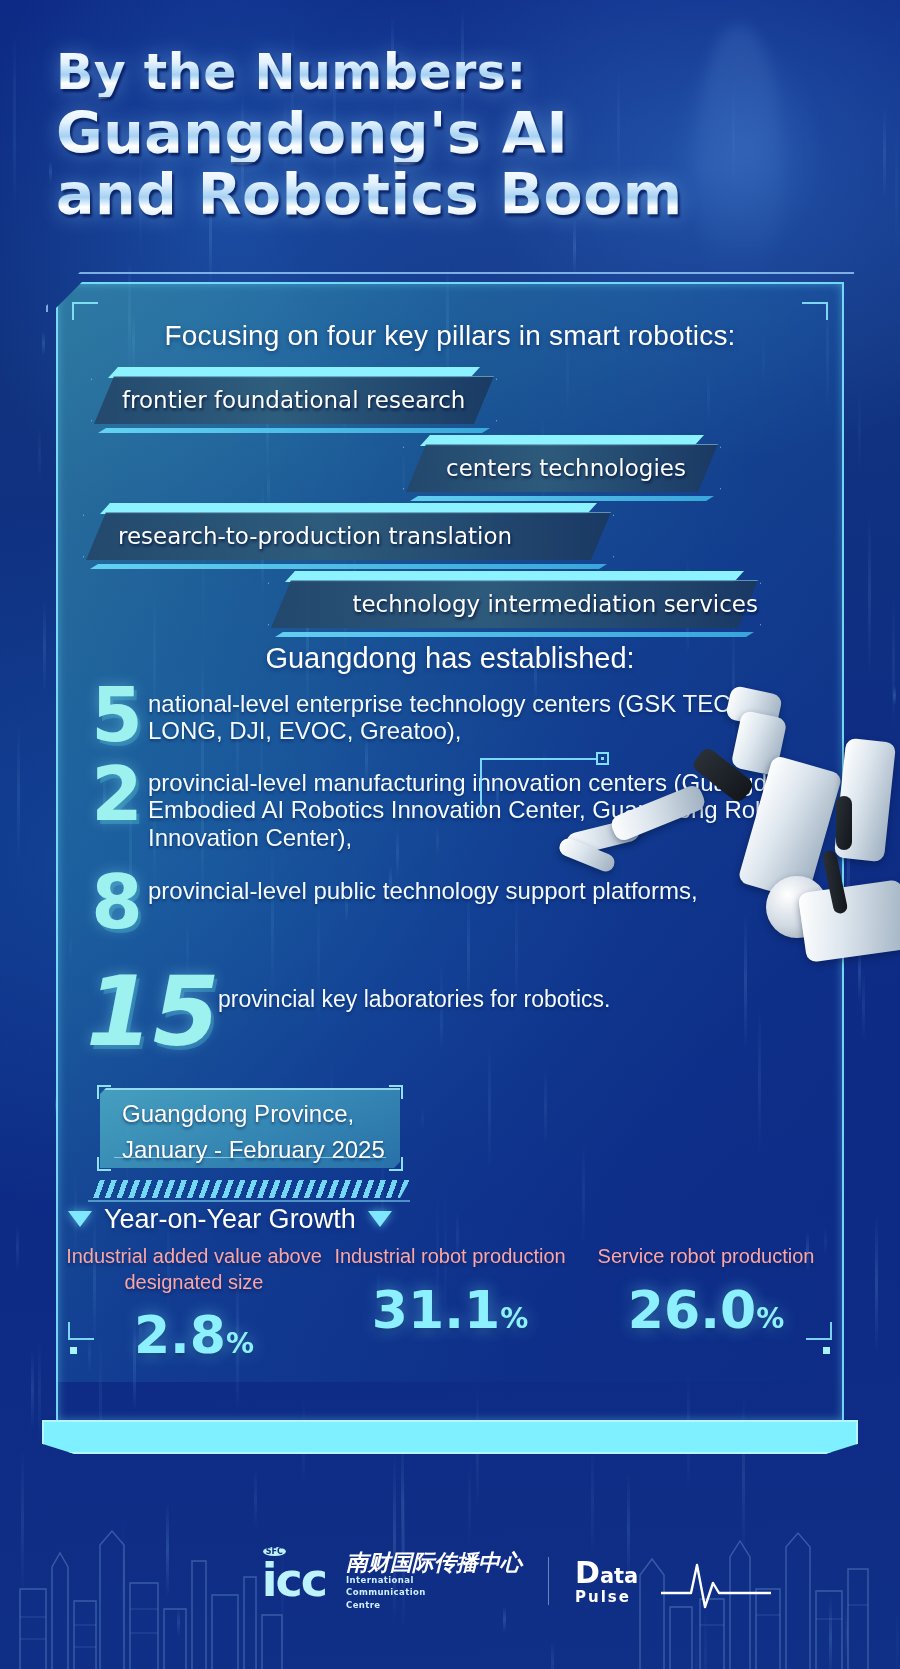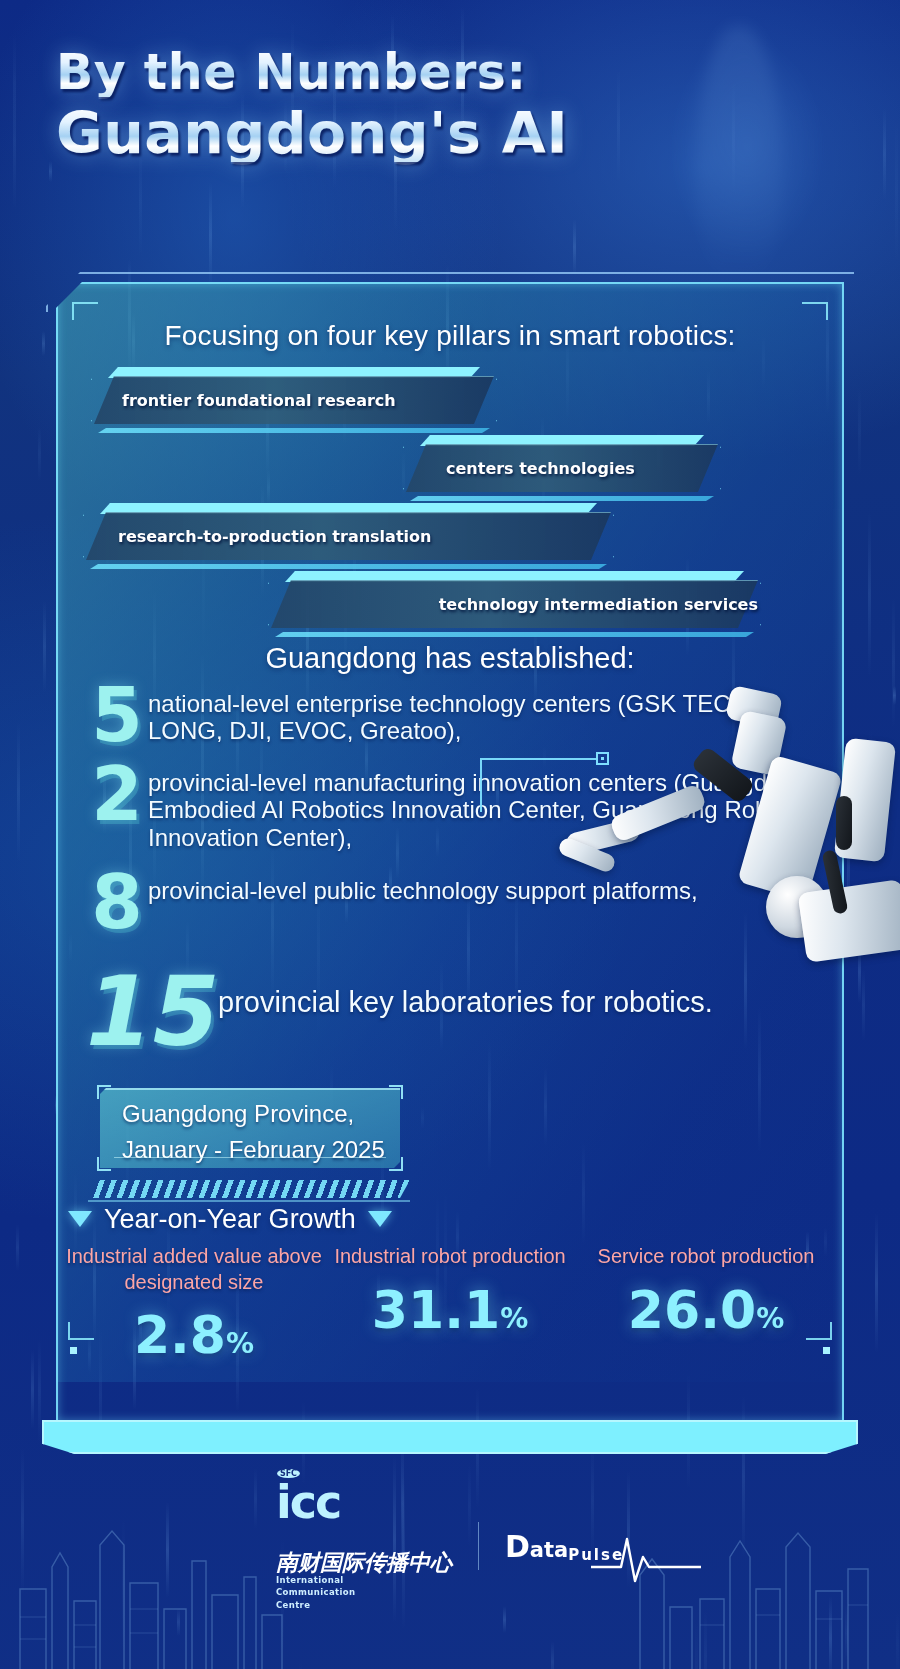--- a/index.html
+++ b/index.html
@@ -73,21 +73,21 @@
 
   
   .pill { position:absolute; height:48px; }
   .pill .top { position:absolute; left:14px; right:14px; top:-9px; height:11px; background:#8df2ff;
      clip-path:polygon(10px 0,100% 0,calc(100% - 10px) 100%,0 100%); box-shadow:0 0 8px rgba(130,240,255,.7); }
   .pill .body { position:absolute; inset:0;
      background:linear-gradient(90deg, rgba(35,70,105,.92), rgba(48,92,120,.88) 45%, rgba(26,56,96,.92));
      clip-path:polygon(20px 0,100% 0,calc(100% - 20px) 100%,0 100%);
      border-top:1px solid rgba(160,240,255,.5);}
   .pill .txt { position:absolute; inset:0; display:flex; align-items:center;
-     font-family:"DejaVu Sans", sans-serif; font-weight:bold; font-size:16px; color:#fff;
+     font-family:"DejaVu Sans", sans-serif; font-weight:normal; font-size:23px; color:#fff;
      text-shadow:1px 2px 3px rgba(0,20,60,.9); }
   .pill .arrowL, .pill .arrowR { position:absolute; top:2px; width:16px; height:44px;
      border:2px solid #7fe8ff; opacity:.9; }
   .pill .arrowL { left:-18px; border-right:none; clip-path:polygon(100% 0,40% 50%,100% 100%,100% 86%,66% 50%,100% 14%); }
   .pill .arrowR { right:-18px; border-left:none; clip-path:polygon(0 0,60% 50%,0 100%,0 86%,34% 50%,0 14%); }
   .pill .foot { position:absolute; left:4px; right:4px; bottom:-9px; height:5px;
      background:linear-gradient(90deg,#6fe4ff,#3fb8e8); opacity:.85;
      clip-path:polygon(8px 0,100% 0,calc(100% - 8px) 100%,0 100%); }
 
   #pill0 { left:38px;  top:94px;  width:400px; }
@@ -108,21 +108,21 @@
   .stat-num { font-family:"DejaVu Sans", sans-serif; font-weight:bold; color:#9df2ef;
     line-height:.96; text-shadow:3px 4px 0 rgba(80,200,210,.32), 0 0 14px rgba(150,245,255,.35);
     flex:0 0 auto; text-align:center; }
   .stat-txt { color:#f3fbff; font-size:24px; line-height:1.14; padding-top:10px;
     text-shadow:0 2px 3px rgba(0,25,80,.55); }
 
   #row0 .stat-num { font-size:74px; width:62px; }
   #row1 .stat-num { font-size:74px; width:62px; }
   #row2 .stat-num { font-size:74px; width:62px; }
   #row3 .stat-num { font-size:96px; width:132px; padding-top:2px;font-style:italic; }
-  #row3 .stat-txt { font-size:29px; padding-top:22px; }
+  #row3 .stat-txt { font-size:23px; padding-top:22px; }
   #row0 { margin-bottom:8px; }
   #row2 { margin-top:16px; }
   #row3 { margin-top:26px; }
 
   
   .plaque { position:absolute; left:44px; top:806px; width:300px; height:80px; }
   .plaque-body { position:absolute; inset:0;
     background:linear-gradient(160deg, rgba(86,190,205,.72), rgba(54,148,185,.62));
     border-top:2px solid rgba(180,245,255,.75);
     clip-path:polygon(6px 0,100% 0,100% calc(100% - 6px), calc(100% - 6px) 100%, 0 100%, 0 6px); }
@@ -160,29 +160,29 @@
   .col { flex:1; text-align:center; }
   .col-label { color:#fca5a5; font-size:20px; line-height:1.28; text-shadow:0 2px 3px rgba(0,25,80,.55); }
   .col-val { margin-top:10px; font-family:"DejaVu Sans", sans-serif; font-weight:bold; color:#8df0ff; font-size:52px;
      text-shadow:0 0 16px rgba(130,240,255,.45), 0 3px 4px rgba(0,30,90,.55); }
   .col-val .pc { font-size:28px; }
 
   
   .skyline { position:absolute; left:0; bottom:0; width:900px; height:220px; opacity:.5; }
   .footer { position:absolute; left:0; bottom:58px; width:900px; display:flex; justify-content:center;
      align-items:center; gap:0px; z-index:8; }
-  .icc { display:flex; align-items:flex-start; gap:28px;flex-direction:column; }
+  .icc { display:flex; align-items:center; gap:20px; }
   .icc-mark { position:relative; font-family:"DejaVu Sans", sans-serif; font-weight:bold; font-size:46px;
      color:#bdf2ff; letter-spacing:-2px; line-height:.9; }
   .icc-sfc { position:absolute; left:1px; top:-13px; font-size:8px; letter-spacing:0; background:#bdf2ff; color:#13307f;
      padding:1px 3px; border-radius:50%; font-weight:bold; }
   .icc-cn { font-family:"DejaVu Sans", sans-serif; font-weight:bold; font-size:22px; color:#ffffff; line-height:1.05;font-style:italic; }
   .icc-en { font-family:"DejaVu Sans", sans-serif; font-weight:bold; font-size:8.5px; color:#cfeeff; line-height:1.45; letter-spacing:.4px; }
   .divider { width:1px; height:48px; background:rgba(180,225,255,.5); margin:0 26px; }
-  .pulse { position:relative; display:flex; flex-direction:row; align-items:flex-end; }
+  .pulse { position:relative; display:flex; flex-direction:column; align-items:flex-start; }
   .pulse-d { font-family:"DejaVu Sans", sans-serif; font-weight:bold; font-size:30px; color:#ffffff; letter-spacing:0px; }
   .pulse-d em { font-style:normal; font-size:21px; }
   .pulse-sub { font-family:"DejaVu Sans", sans-serif; font-weight:bold; font-size:15px; color:#ffffff; letter-spacing:2px; margin-top:-2px;}
   .ekg { position:absolute; left:86px; top:4px; }
 </style>
 </head>
 <body>
 
 <div class="bgfx">
   <div class="glowA"></div>
@@ -317,20 +317,21 @@
       <div class="streak" style="left:732px;top:618px;height:133px;opacity:0.34"></div>
       <div class="streak" style="left:462px;top:777px;height:34px;opacity:0.15"></div>
       <div class="streak" style="left:254px;top:1468px;height:61px;opacity:0.25"></div>
       <div class="streak" style="left:467px;top:889px;height:119px;opacity:0.48"></div>
     </div>
 </div>
 
 <div class="title-wrap">
   <div class="t-line t1">By the Numbers:</div>
   <div class="t-line t2">Guangdong's AI</div>
+  <div class="t-line t3">and Robotics Boom</div>
 </div>
 
 <div class="frame">
   <div class="panel"></div>
   <div class="frame-line"></div>
   <div class="frame-outer"></div>
   <div class="corner-tick ct-tl"></div>
   <div class="corner-tick ct-tr"></div>
   <div class="corner-tick ct-bl"></div>
   <div class="corner-tick ct-br"></div>

